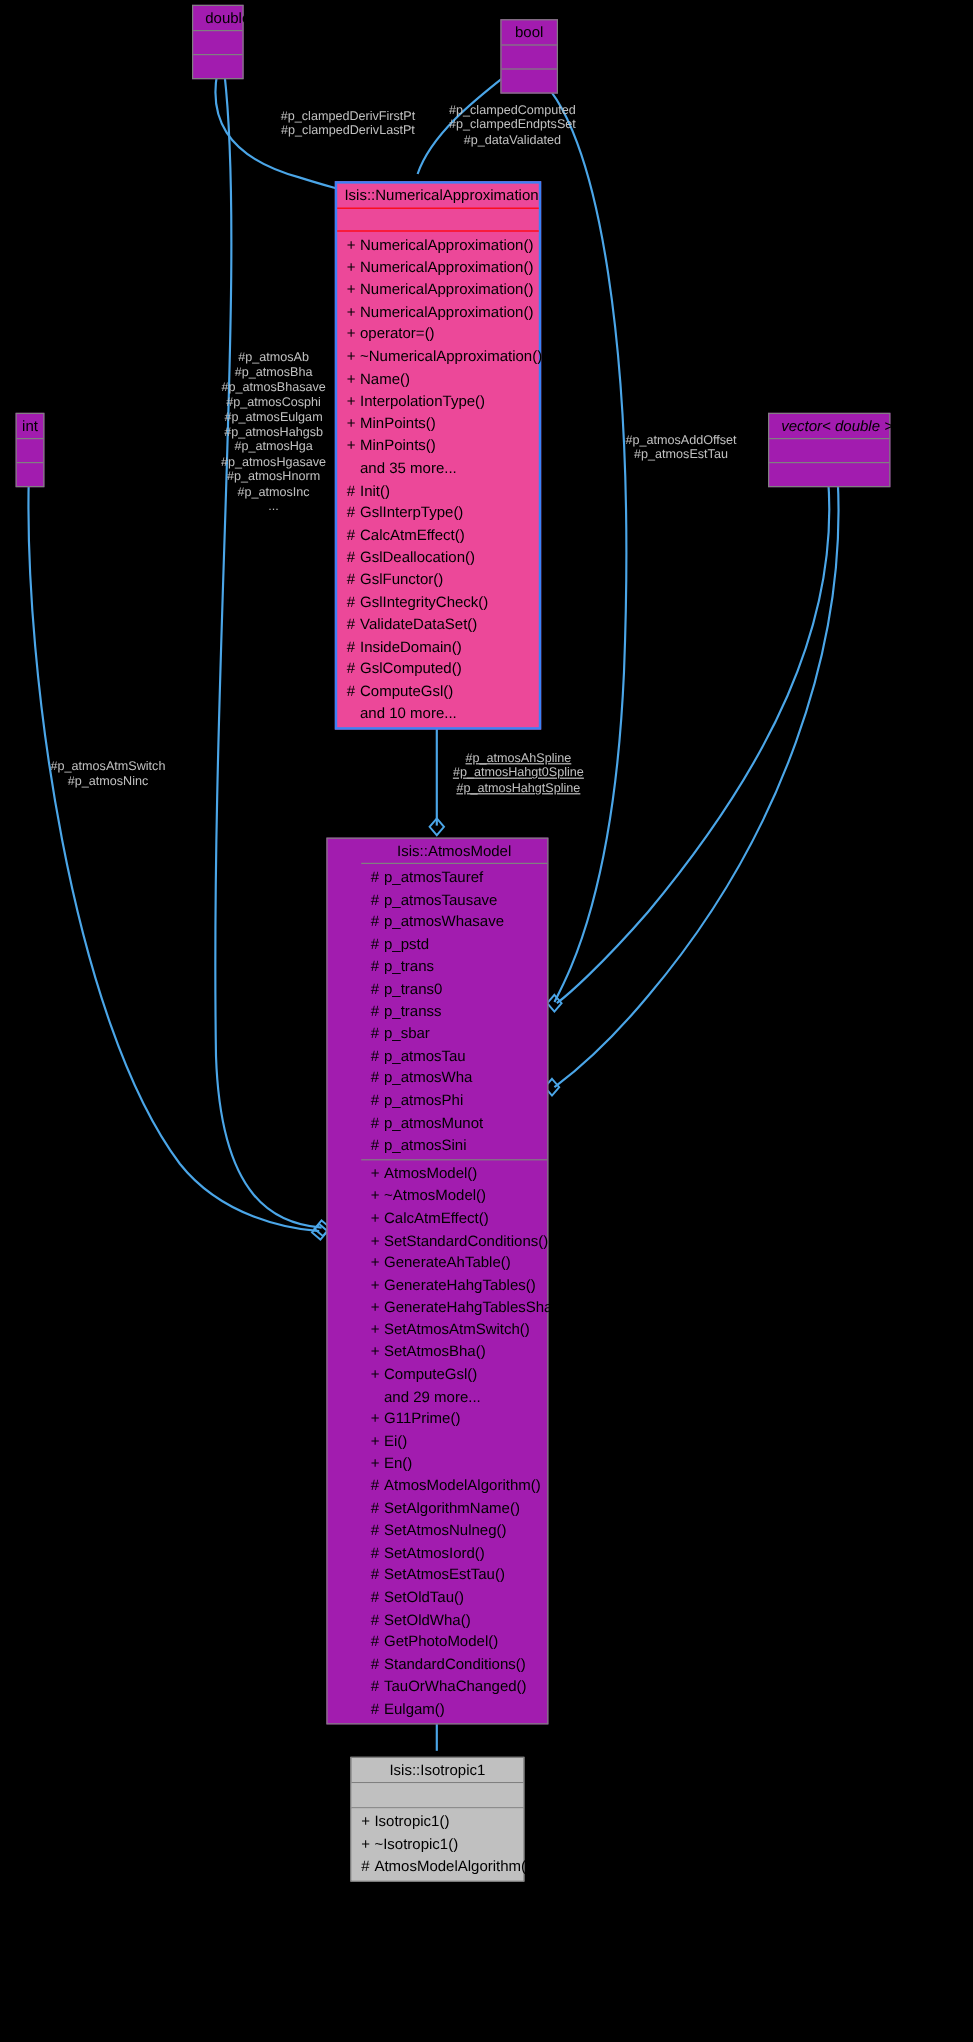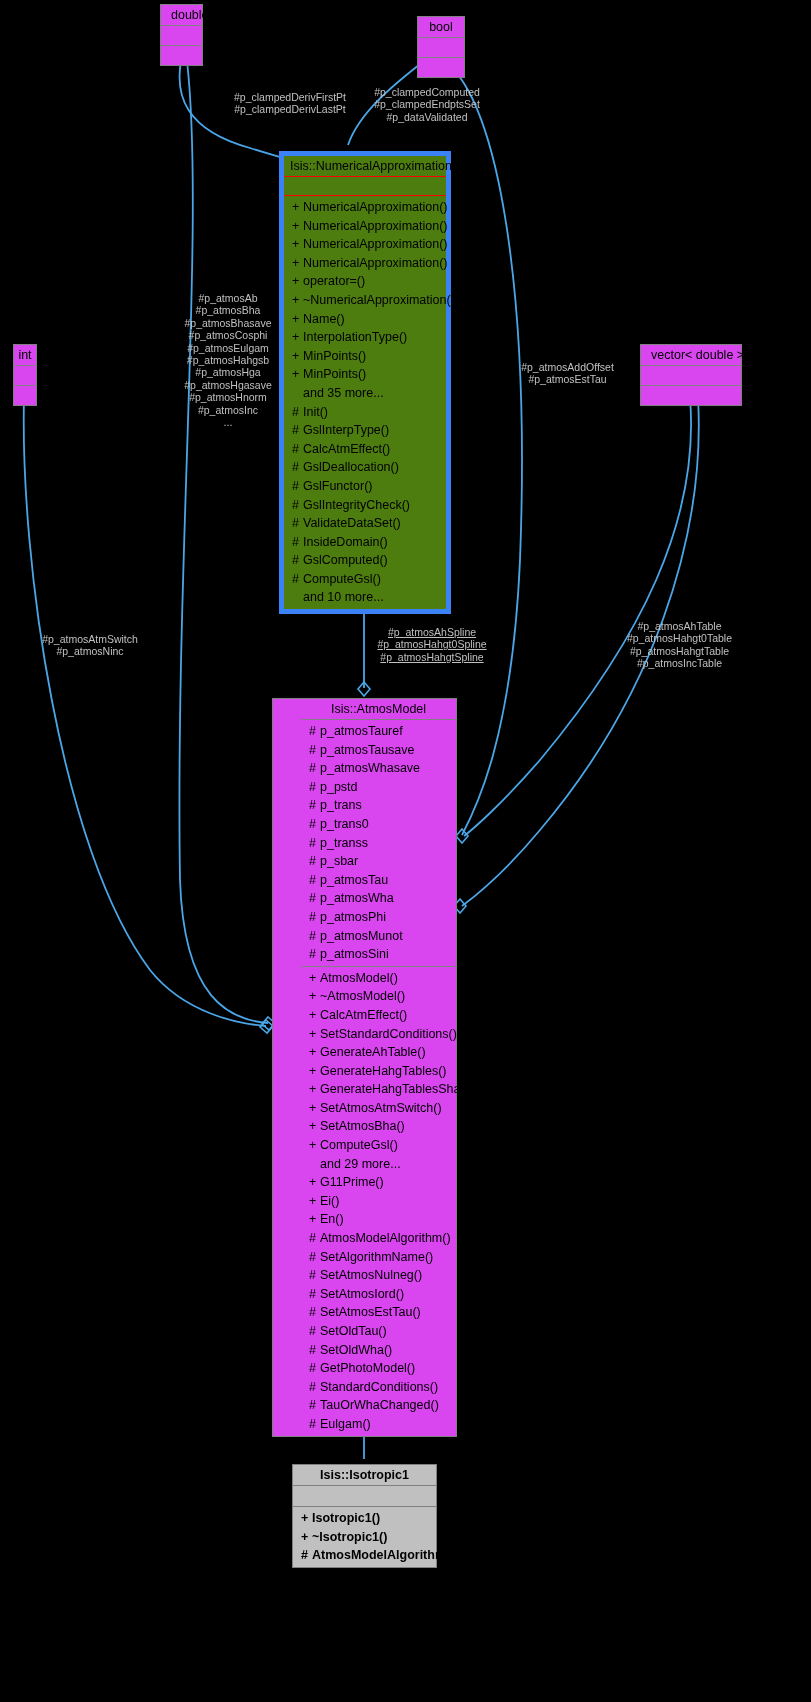--- a/index.html
+++ b/index.html
@@ -2,41 +2,41 @@
 <html><head>
 <meta charset="utf-8">
 <style>
   html,body{margin:0;padding:0;background:#000;}
   body{width:811px;height:1702px;position:relative;overflow:hidden;
        font-family:"Liberation Sans","DejaVu Sans",sans-serif;}
   .canvas{position:absolute;inset:0;}
   svg.edges{position:absolute;left:0;top:0;width:811px;height:1702px;}
 
   
-  .node{position:absolute;box-sizing:border-box;background:#d946ef;
+  .node{position:absolute;box-sizing:border-box;background:#a21caf;
         border:1px solid #808080;}
   .node .title{text-align:center;font-size:12.5px;color:#000;
         padding:3px 6px 3px;line-height:14px;white-space:nowrap;}
   .node .sep{height:1px;background:#808080;}
   .node .rows{padding:2px 0 2px 0;}
   .node .row{font-size:12.5px;color:#000;line-height:18.6px;
         padding:0 6px 0 8px;white-space:nowrap;}
   .node .row .vis{display:inline-block;width:11px;}
 
   
   .type .title{padding:3px 10px;}
   .type .cell{height:19px;}
 
   
-  .node.hl{background:#4d7c0f;border:5px solid #3b82f6;}
+  .node.hl{background:#ec4899;border:2px solid #3b82f6;}
   .node.hl .sep{background:#ff0000;}
   .node.hl .title{color:#000;}
 
   
-  .node.leaf{background:#c0c0c0;border:1px solid #808080;font-weight:bold;}
+  .node.leaf{background:#c0c0c0;border:1px solid #808080;}
   .node.leaf .rows{background:#c0c0c0;}
 
   
   .elabel{position:absolute;color:#c0c0c0;font-size:10.5px;line-height:12.4px;
           text-align:center;white-space:nowrap;}
 </style>
 </head>
 <body>
 
 <div class="canvas">
@@ -92,21 +92,21 @@
   </div>
 
   <div class="node type" style="left:13px;top:344px;width:24px;">
     <div class="title" style="padding:3px 4px;">int</div>
     <div class="sep"></div>
     <div class="cell"></div>
     <div class="sep"></div>
     <div class="cell"></div>
   </div>
 
-  <div class="node type" style="left:640px;top:344px;width:102px;">
+  <div class="node type" style="left:640px;top:344px;width:102px;font-style:italic;">
     <div class="title">vector&lt; double &gt;</div>
     <div class="sep"></div>
     <div class="cell"></div>
     <div class="sep"></div>
     <div class="cell"></div>
   </div>
 
   <div class="node hl" style="left:279px;top:151px;width:172px;">
     <div class="title">Isis::NumericalApproximation</div>
     <div class="sep"></div>
@@ -232,20 +232,14 @@
       <div>#p_atmosAhSpline</div>
       <div>#p_atmosHahgt0Spline</div>
       <div>#p_atmosHahgtSpline</div>
     </div>
 
   <div class="elabel" style="left:505px;top:361px;width:125px;">
       <div>#p_atmosAddOffset</div>
       <div>#p_atmosEstTau</div>
     </div>
 
-  <div class="elabel" style="left:612px;top:620px;width:135px;">
-      <div>#p_atmosAhTable</div>
-      <div>#p_atmosHahgt0Table</div>
-      <div>#p_atmosHahgtTable</div>
-      <div>#p_atmosIncTable</div>
-    </div>
 
 </div>
 
 </body></html>

